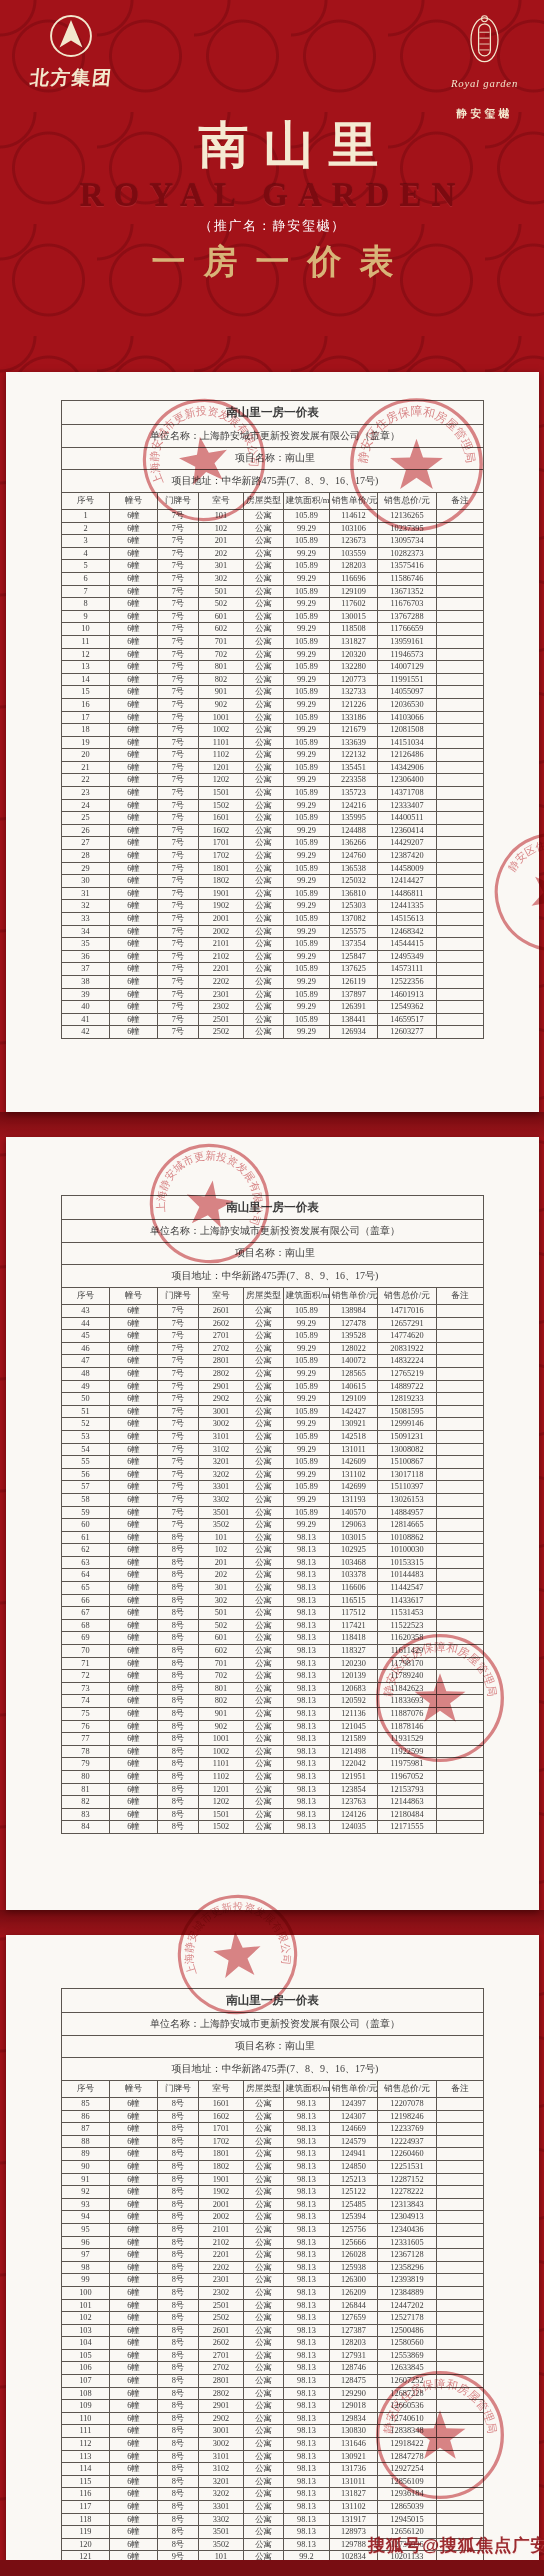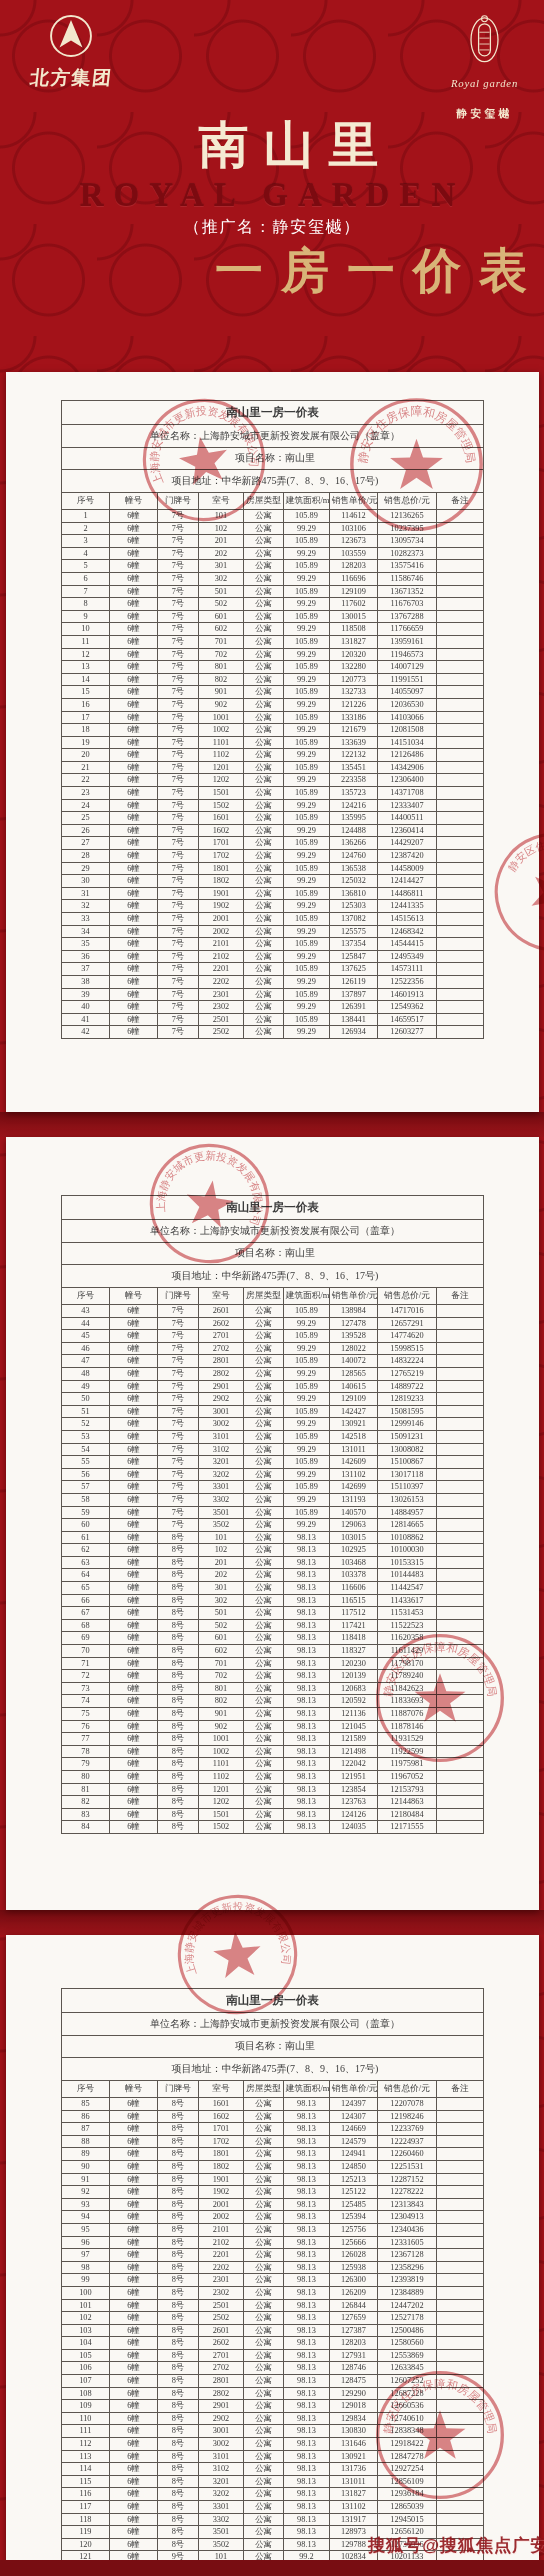--- a/index.html
+++ b/index.html
@@ -20,23 +20,23 @@
   .logo-left .cn{font-size:19px;font-weight:bold;transform:skewX(-6deg);letter-spacing:1.7px;margin-top:1.7px;}
   .logo-right{position:absolute;right:15px;top:11.6px;width:91px;text-align:center;color:#f3e7cd;}
   .logo-right .script{font-style:italic;font-size:10.7px;margin-top:2.5px;letter-spacing:0.8px;}
   .logo-right .cn{font-size:10.7px;letter-spacing:3.3px;margin-top:18px;font-weight:bold;}
   .main-title{position:absolute;top:112px;left:16px;width:100%;text-align:center;
     font-size:50px;font-weight:bold;color:#f5ead2;letter-spacing:15px;text-indent:15px;}
   .wm-royal{position:absolute;top:177px;left:0;width:100%;text-align:center;
     font-size:33px;font-weight:bold;color:#7c0a10;letter-spacing:10px;
     text-shadow:0 0.8px 0.8px rgba(255,200,200,.12), 0 -0.8px 0.8px rgba(0,0,0,.25);}
   .sub-title{position:absolute;top:217px;left:0;width:100%;text-align:center;
-    font-size:16px;color:#ffffff;letter-spacing:1.7px;font-family:"Liberation Sans",sans-serif;}
-  .sheet-title{position:absolute;top:239px;left:0;width:100%;text-align:right;
-    font-size:48px;font-weight:bold;color:#d8b478;letter-spacing:18px;text-indent:18px;}
+    font-size:13px;color:#ffffff;letter-spacing:1.7px;font-family:"Liberation Sans",sans-serif;}
+  .sheet-title{position:absolute;top:239px;left:0;width:100%;text-align:center;
+    font-size:34px;font-weight:bold;color:#d8b478;letter-spacing:18px;text-indent:18px;}
   
   .page{position:relative;margin:0 5.8px;background:#faf8f4;box-shadow:0 1.7px 6.6px rgba(40,0,0,.55);}
   .page.p1{min-height:712px;padding-top:28px;}
   .page.p2{min-height:715px;padding-top:58px;}
   .page.p3{min-height:728px;padding-top:53px;}
   .divider{height:25px;background:linear-gradient(#720b10,#9c141a);}
   
   table.doc{width:423px;margin:0 auto;border-collapse:collapse;table-layout:fixed;
     color:#3b3b3b;}
   table.doc th,table.doc td{border:0.8px solid #5c5650;overflow:hidden;white-space:nowrap;padding:0 1.7px;}
@@ -673,21 +673,21 @@
             <td></td>
         </tr>
           <tr>
           <td>46</td>
             <td>6幢</td>
             <td>7号</td>
             <td>2702</td>
             <td>公寓</td>
             <td>99.29</td>
             <td>128022</td>
-            <td>15998515</td>
+            <td>20831922</td>
             <td></td>
         </tr>
           <tr>
           <td>47</td>
             <td>6幢</td>
             <td>7号</td>
             <td>2801</td>
             <td>公寓</td>
             <td>105.89</td>
             <td>140072</td>

